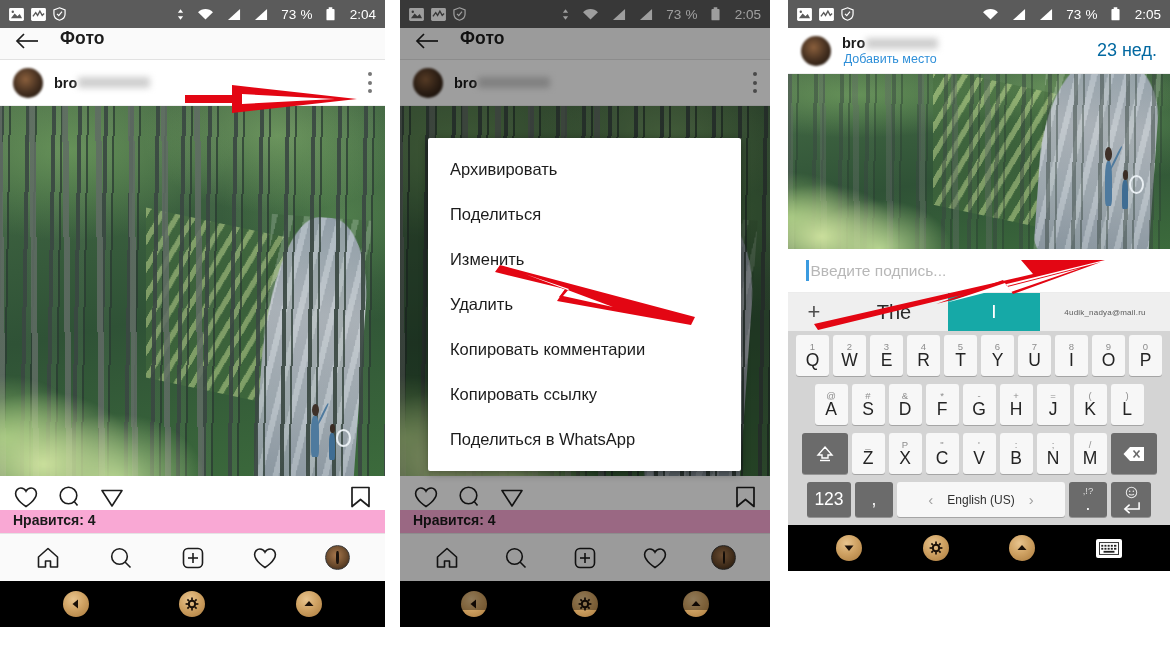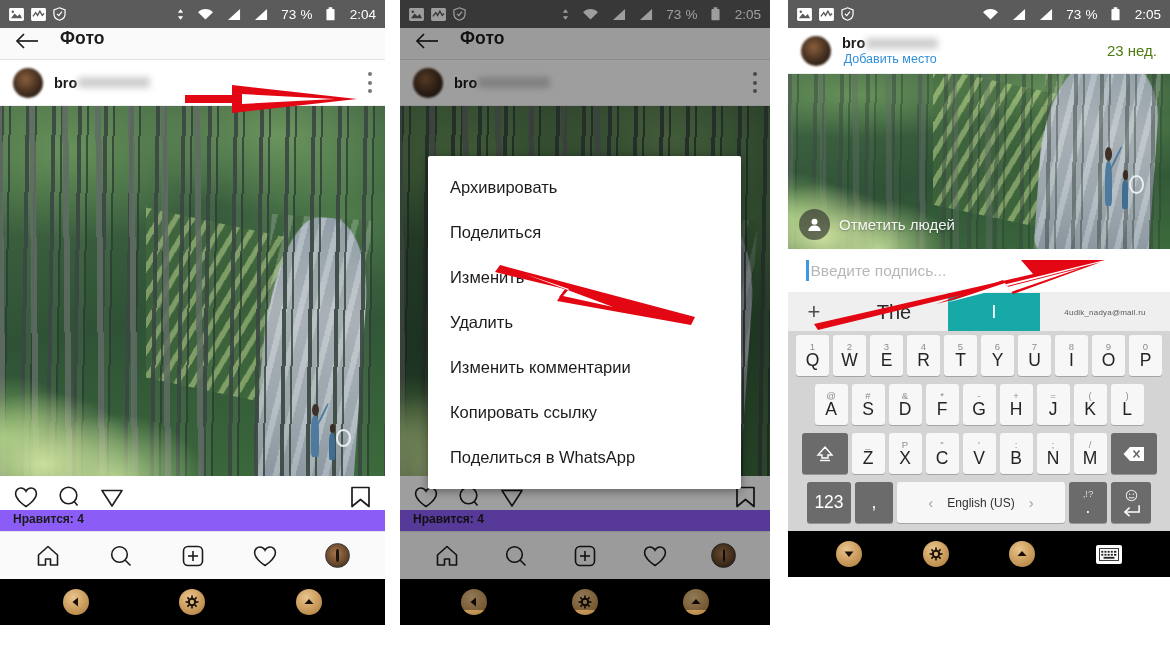--- a/index.html
+++ b/index.html
@@ -50,21 +50,21 @@
     background: radial-gradient(circle at 42% 38%, #8a5f3c 0%, #4a3322 48%, #2a1c12 78%, #6b5542 100%);
     filter: blur(1.1px);
   }
   .uname-wrap { margin-left: 11px; display: flex; flex-direction: column; justify-content: center; align-items: center; }
   .uname { font-size: 14.5px; font-weight: bold; color: #1a1a1a; display: flex; align-items: center; }
   .uname .blurred {
     display: inline-block; width: 72px; height: 11px; margin-left: 1px;
     background: #cfcfcf; filter: blur(3.4px); border-radius: 2px;
   }
   .subline { font-size: 12.5px; color: #2f8fd8; margin-top: 1px; }
-  .agestamp { margin-left: auto; font-size: 15px; color: #4d7c0f; }
+  .agestamp { margin-left: auto; font-size: 18px; color: #0369a1; }
   .kebab { margin-left: auto; width: 4px; }
   .kebab i {
     display:block; width: 4px; height: 4px; border-radius: 50%;
     background: #777; margin-bottom: 4.5px;
   }
   .kebab i:last-child { margin-bottom: 0; }
 
   
   .photo { position: relative; width: 100%; overflow: hidden; background: #23381f; }
   .photo .scene { position: absolute; inset: 0; }
@@ -121,21 +121,21 @@
   .tagpeople .bubble {
     width: 31px; height: 31px; border-radius:50%; background: rgba(40,40,40,.62);
     display:flex; align-items:center; justify-content:center;
   }
   .tagpeople .lbl { margin-left: 9px; font-size: 15px; color: #fff; opacity:.92; text-shadow:0 1px 2px rgba(0,0,0,.35); }
 
   
   .actionbar { background:#fff; padding: 8px 13px 0 13px; display:flex; align-items:center; }
   .actionbar .grp { display:flex; align-items:center; gap: 17px; }
   .actionbar .save { margin-left:auto; }
-  .likes { background:#8b5cf6; padding: 2px 13px 5px 13px; font-size: 12px; font-weight:bold; color:#1a1a1a; }
+  .likes { background:#f9a8d4; padding: 2px 13px 5px 13px; font-size: 14px; font-weight:bold; color:#1a1a1a; }
 
   
   .tabbar {
     height: 48px; background:#fafafa; border-top:1px solid #e4e4e4;
     display:flex; align-items:center; justify-content:space-around; padding: 0 12px;
   }
   .tabbar .tabavatar{
     width:25px;height:25px;border-radius:50%;border:1.6px solid #3a3a3a;
     background: radial-gradient(circle at 45% 40%, #a8784d 0%, #6a4a2c 55%, #2c1d12 100%);
     position:relative;
@@ -151,21 +151,21 @@
     display:flex; align-items:center; justify-content:center;
   }
   .sysnav .kb {
     width: 26px; height: 19px; background:#fff; border-radius:2px;
     display:flex; align-items:center; justify-content:center;
   }
 
   
   .dim { position:absolute; inset:0; background: rgba(0,0,0,.38); z-index: 5; }
   .menu {
-    position:absolute; left: 28px; top: 156px; width: 313px; background:#fff;
+    position:absolute; left: 28px; top: 138px; width: 313px; background:#fff;
     border-radius: 2px; box-shadow: 0 2px 10px rgba(0,0,0,.4); z-index: 6; padding: 9px 0;
   }
   .menu-item {
     padding: 13px 22px; font-size: 16.5px; color: #1c1c1c; line-height: 1.15;
   }
 
   
   .caption {
     background:#fff; height: 44px; display:flex; align-items:center; padding: 0 18px;
     border-bottom: 1px solid #ececec;
@@ -194,21 +194,21 @@
   }
   .krow1 .key { width: 33px; height: 41px; }
   .krow2 .key { width: 33px; height: 41px; }
   .krow3 .key { width: 33px; height: 41px; }
   .key .sup { font-size: 9.5px; color: #8d8d8d; line-height: 1; margin-bottom: 1px; }
   .key .main { font-size: 17.5px; color: #242424; line-height: 1; }
   .key.dark { background:#6b6b6b; box-shadow:0 1px 0 rgba(0,0,0,.3); }
   .key.dark .main { color:#fff; }
   .key.wide { width: 46px; }
   .krow4 { display:flex; justify-content:center; gap: 4px; padding: 4px 3px 5px 3px; }
-  .krow4 .key { height: 41px; }
+  .krow4 .key { height: 35px; }
   .k123 { width: 44px; }
   .kcomma { width: 38px; }
   .kspace { width: 168px; background:#f7f7f7; flex-direction:row; gap: 14px; }
   .kspace .arw { font-size: 15px; color:#a0a0a0; }
   .kspace .lang { font-size: 12px; color:#303030; }
   .kdot { width: 38px; }
   .kenter { width: 40px; }
 
   
   .arrow { position:absolute; z-index: 20; pointer-events:none; }
@@ -518,21 +518,21 @@
         </div>
     </div>
 
     <div class="dim" style="bottom:46px"></div>
 
     <div class="menu">
       <div class="menu-item">Архивировать</div>
       <div class="menu-item">Поделиться</div>
       <div class="menu-item">Изменить</div>
       <div class="menu-item">Удалить</div>
-      <div class="menu-item">Изменить комментарии</div>
+      <div class="menu-item">Копировать комментарии</div>
       <div class="menu-item">Копировать ссылку</div>
       <div class="menu-item">Поделиться в WhatsApp</div>
     </div>
 
     <svg class="arrow" style="left:95px; top:255px; width:200px; height:72px" viewBox="0 0 200 72">
       <polygon points="5,10 200,62 196,70 62,46 70,34 0,17" fill="#e30613"></polygon>
       <polygon points="14,13 124,55 64,42 73,31" fill="#e30613"></polygon>
       <polygon points="30,19 118,52 68,41 74,34" fill="#ffffff"></polygon>
     </svg>
   </div>
@@ -594,29 +594,20 @@
         <div class="slope" style="top:8%;height:78%"></div>
         <div class="road" style="top:-10%;left:66%;width:30%"></div>
         <div class="trunks" style="opacity:.55"></div>
           <div class="trunks2" style="opacity:.5"></div>
         <div class="underbrush" style="height:74%;right:48%"></div>
         <div class="hikers" style="right:7%;bottom:22%;height:42%">
             <div class="hk-a"></div>
             <div class="hk-b"></div>
             <div class="hk-net"></div>
           </div>
-      </div>
-      <div class="tagpeople">
-        <div class="bubble">
-          <svg width="17" height="17" viewBox="0 0 18 18">
-              <circle cx="9" cy="6" r="3.2" fill="#fff"></circle>
-              <path d="M2.5 16 C2.5 12 5.5 10 9 10 C12.5 10 15.5 12 15.5 16 Z" fill="#fff"></path>
-            </svg>
-        </div>
-        <span class="lbl">Отметить людей</span>
       </div>
     </div>
 
     <div class="caption">
       <div class="caret"></div>
       <span class="ph">Введите подпись...</span>
     </div>
 
     <div class="kbd">
       <div class="sugg">

